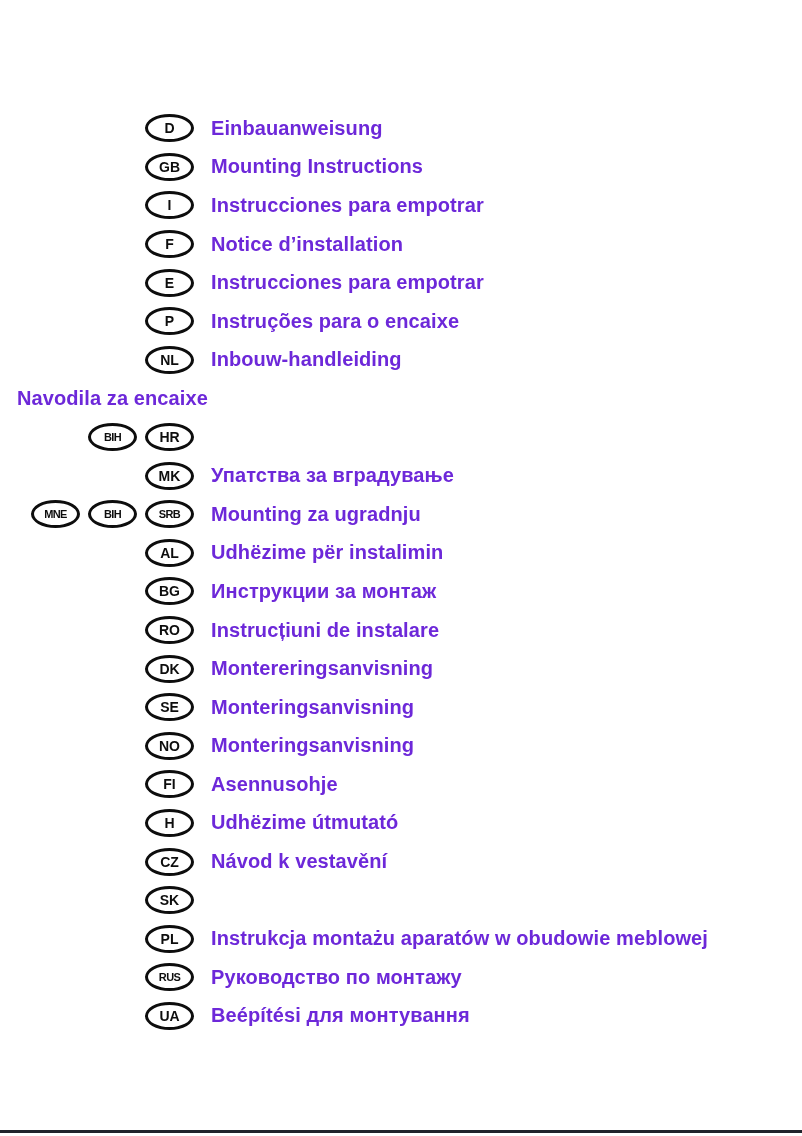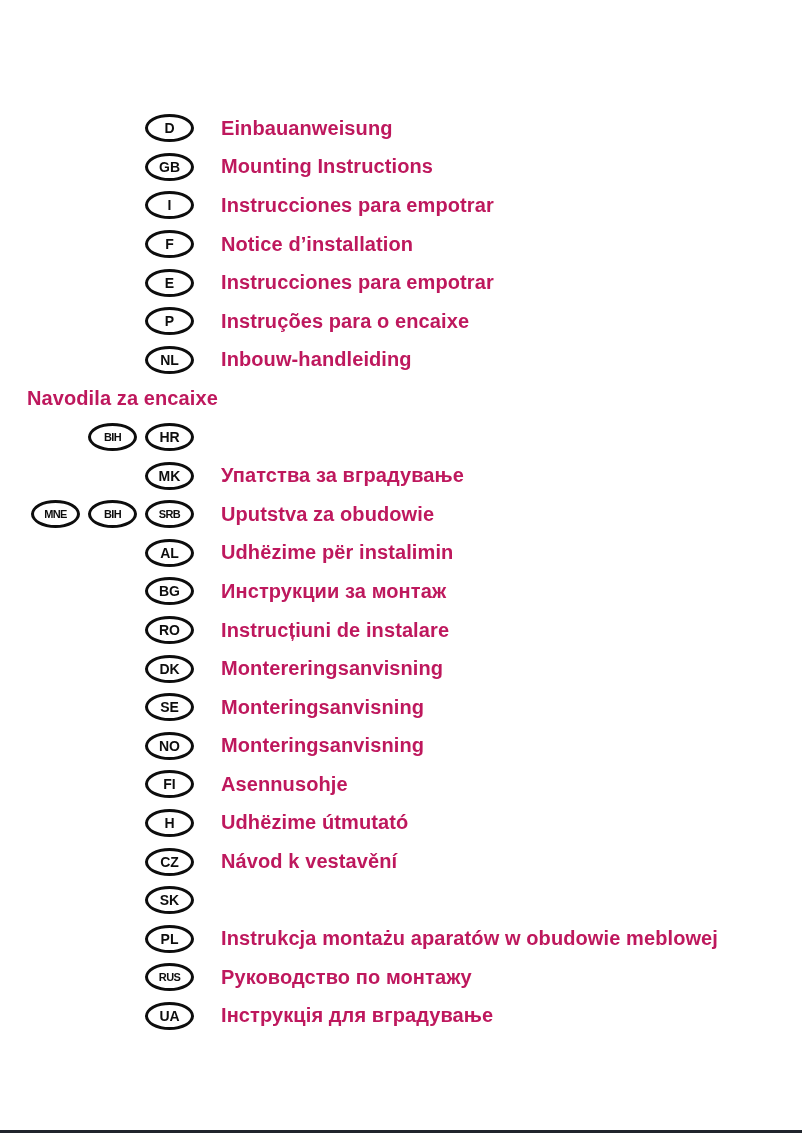--- a/index.html
+++ b/index.html
@@ -49,24 +49,24 @@
     line-height: 1;
     color: #0d0d0d;
     letter-spacing: 0;
     flex: 0 0 auto;
   }
   .badge.code-3 {
     font-size: 11px;
     letter-spacing: -0.6px;
   }
   .lang-label {
-    margin-left: 27px;
+    margin-left: 17px;
     font-weight: bold;
     font-size: 20px;
-    color: #be185d;
+    color: #6d28d9;
     letter-spacing: 0.1px;
     white-space: nowrap;
   }
   .bottom-rule {
     position: absolute;
     left: 0;
     width: 802px;
     top: 1130px;
     height: 3px;
     background: #20242c;
@@ -133,21 +133,21 @@
           <span class="badge">MK</span>
         </div>
         <span class="lang-label">Упатства за вградување</span>
       </div>
       <div class="lang-row">
         <div class="badges">
           <span class="badge code-3">MNE</span>
           <span class="badge code-3">BIH</span>
           <span class="badge code-3">SRB</span>
         </div>
-        <span class="lang-label">Uputstva za obudowie</span>
+        <span class="lang-label">Mounting za ugradnju</span>
       </div>
       <div class="lang-row">
         <div class="badges">
           <span class="badge">AL</span>
         </div>
         <span class="lang-label">Udhëzime për instalimin</span>
       </div>
       <div class="lang-row">
         <div class="badges">
           <span class="badge">BG</span>
@@ -210,17 +210,17 @@
       <div class="lang-row">
         <div class="badges">
           <span class="badge code-3">RUS</span>
         </div>
         <span class="lang-label">Руководство по монтажу</span>
       </div>
       <div class="lang-row">
         <div class="badges">
           <span class="badge">UA</span>
         </div>
-        <span class="lang-label">Інструкція для вградување</span>
+        <span class="lang-label">Beépítési для монтування</span>
       </div>
     </div>
   <div class="bottom-rule"></div>
 </div>
 
 </body></html>

